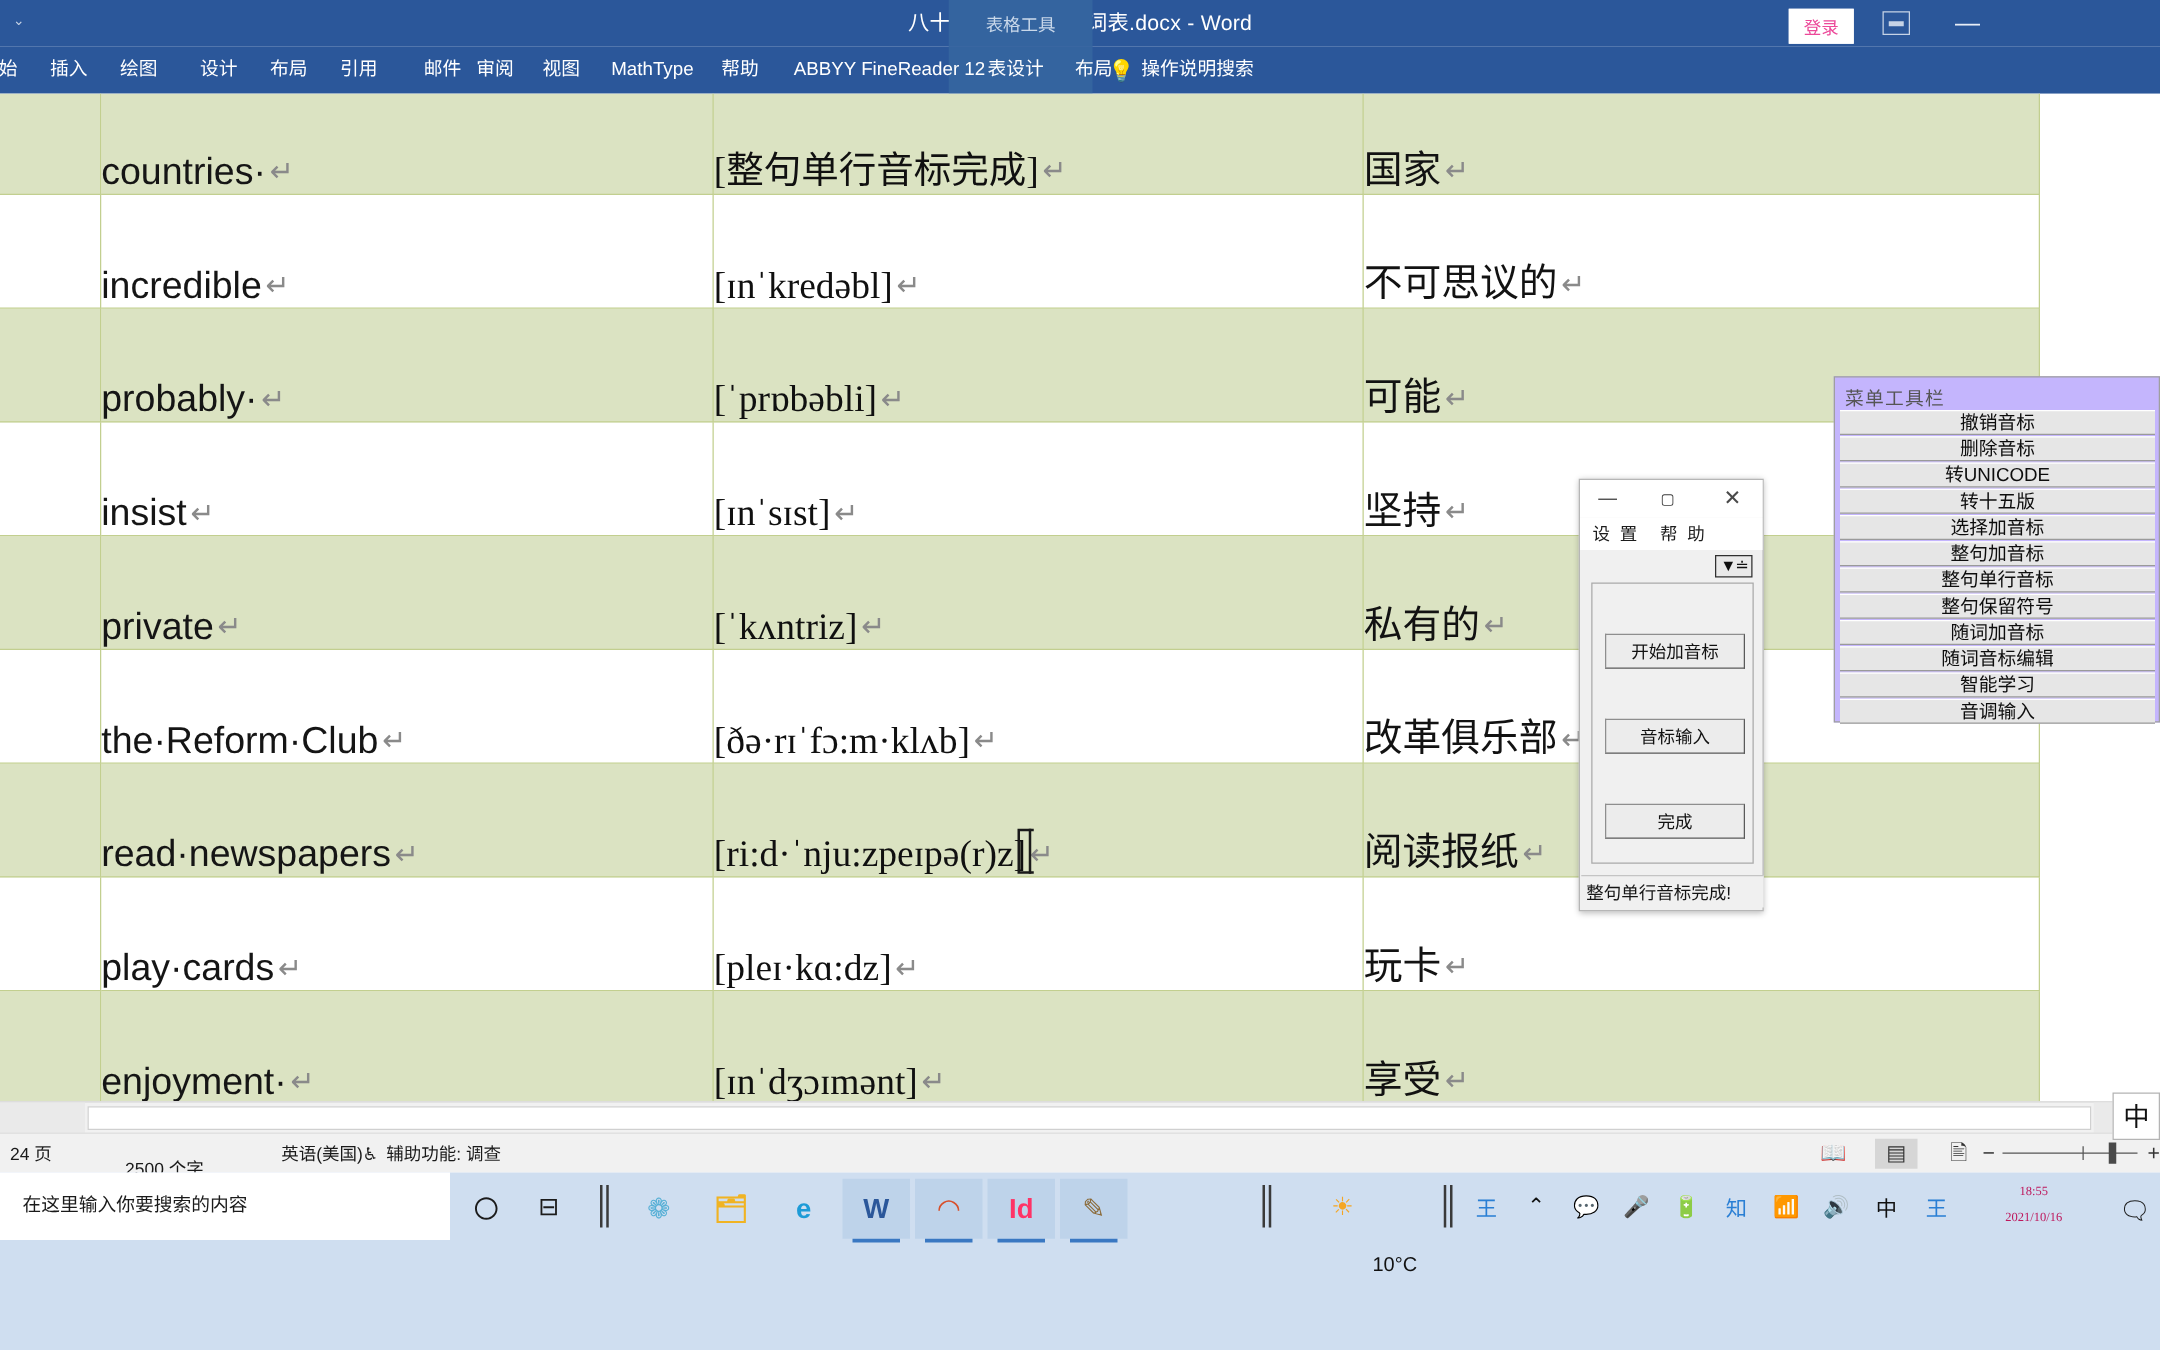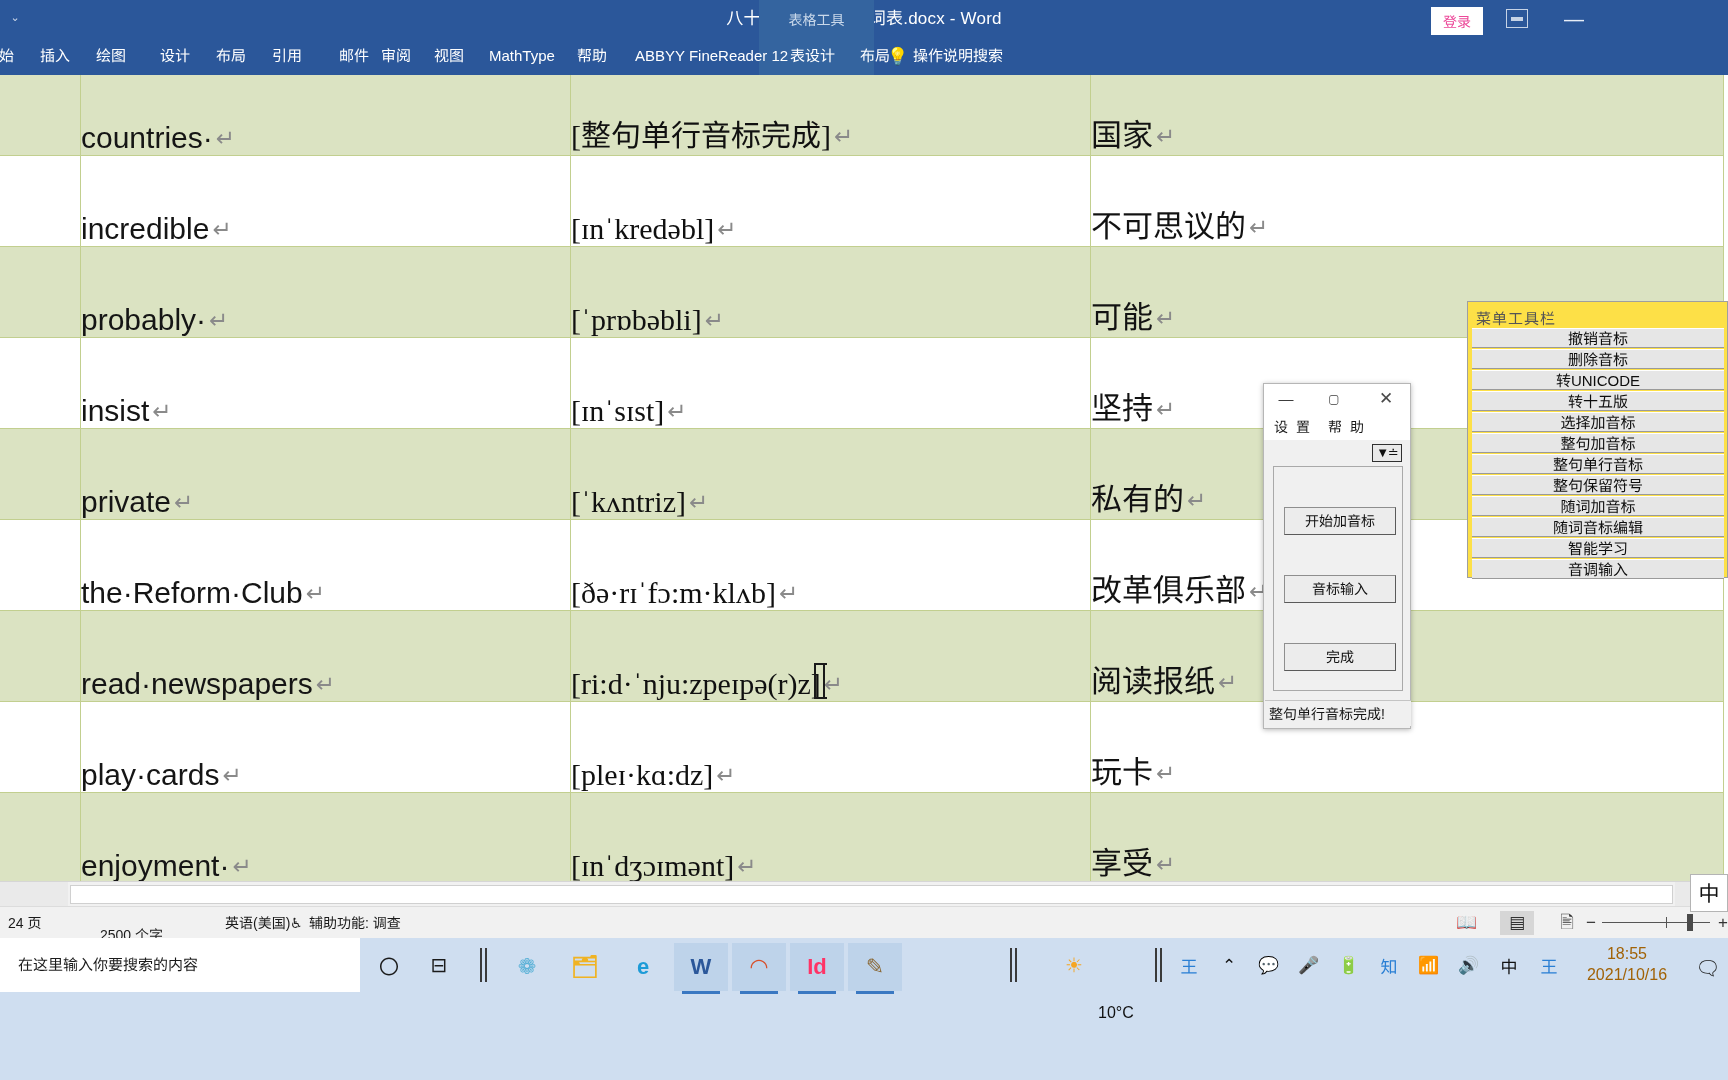--- a/index.html
+++ b/index.html
@@ -90,21 +90,21 @@
     border: 1px solid #c2cf8f;
     vertical-align: bottom;
     padding: 0;
     height: 91px;
   }
   .wtable tr.shade td { background: #dbe3c2; }
   .wtable tr.plain td { background: #ffffff; margin-top: 36px; }
   .c-num   { width: 155px; }
   .c-word  { width: 490px; }
   .c-ipa   { width: 520px; }
-  .c-cn    { width: 633px; }
+  .c-cn    { width: 541px; }
 
   .cellnum {
     font-family: "Liberation Sans", sans-serif;
     font-size: 27px; color: #1b1b1b;
     padding: 0 0 10px 58px; white-space: nowrap;
   }
   .cellword {
     font-family: "Liberation Sans", sans-serif;
     font-size: 30px; color: #151515;
     padding: 0 0 40px 22px; white-space: nowrap;
@@ -190,21 +190,21 @@
     background: #f0f0f0;
     border-top: 1px solid #c4c4c4;
     font-size: 14px; color: #141414; line-height: 26px;
     padding-left: 4px; white-space: nowrap;
   }
 
   
   .menutool {
     position: absolute; left: 1467px; top: 301px;
     width: 261px; height: 277px;
-    background: #fde047;
+    background: #c4b5fd;
     border: 1px solid #9f9f9f;
   }
   .menutool .mt-title {
     position: absolute; left: 8px; top: 5px;
     font-size: 15px; color: #555555; letter-spacing: 1px;
   }
   .mt-item {
     position: absolute; left: 4px; width: 252px; height: 20px;
     background: #e6e6e6;
     border-top: 1px solid #ffffff;
@@ -282,21 +282,21 @@
     width: 7px;
   }
   .tb-app { position: absolute; top: 5px; width: 54px; height: 48px; }
   .tb-app.active { background: #bed3ea; }
   .tb-app .underline {
     position: absolute; left: 8px; bottom: -3px; width: 38px; height: 3px; background: #3a78c2;
   }
   .clock {
     position: absolute; right: 46px; top: 5px;
     width: 110px; text-align: center;
-    font-size: 16px; color: #a16207; line-height: 21px;
+    font-size: 10px; color: #be185d; line-height: 21px; font-family: Liberation Serif, serif;
   }
   .tray-item {
     position: absolute; top: 10px; height: 34px;
     display: flex; align-items: center;
     font-size: 16px; color: #111111;
   }
   .notif-btn {
     position: absolute; right: 2px; top: 9px; width: 32px; height: 36px;
   }
 </style>

